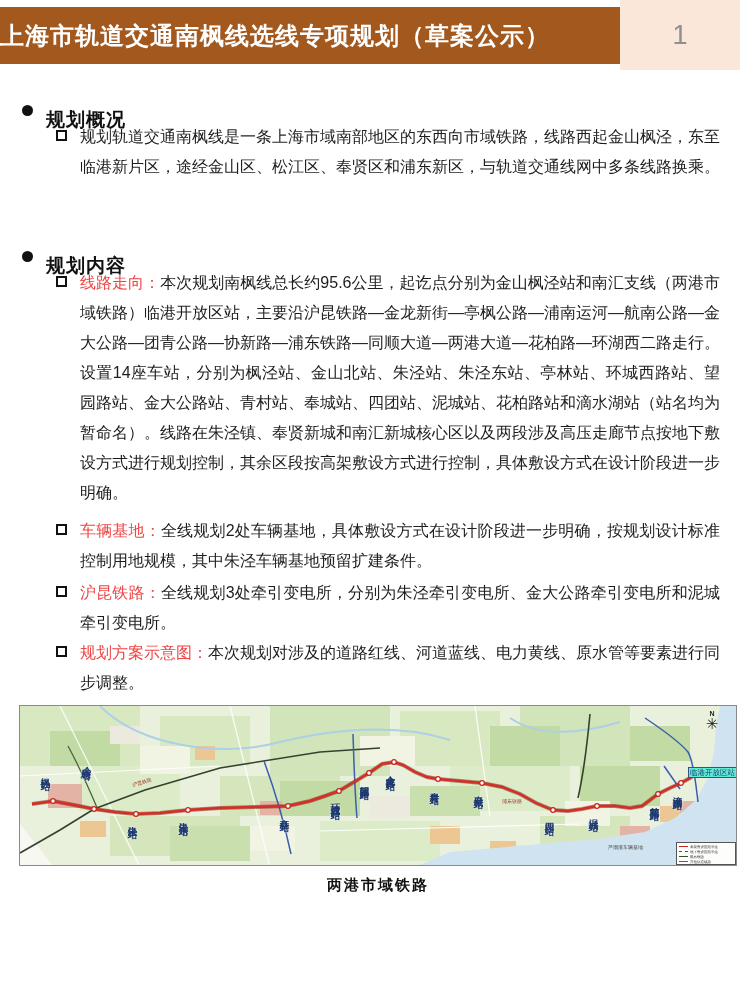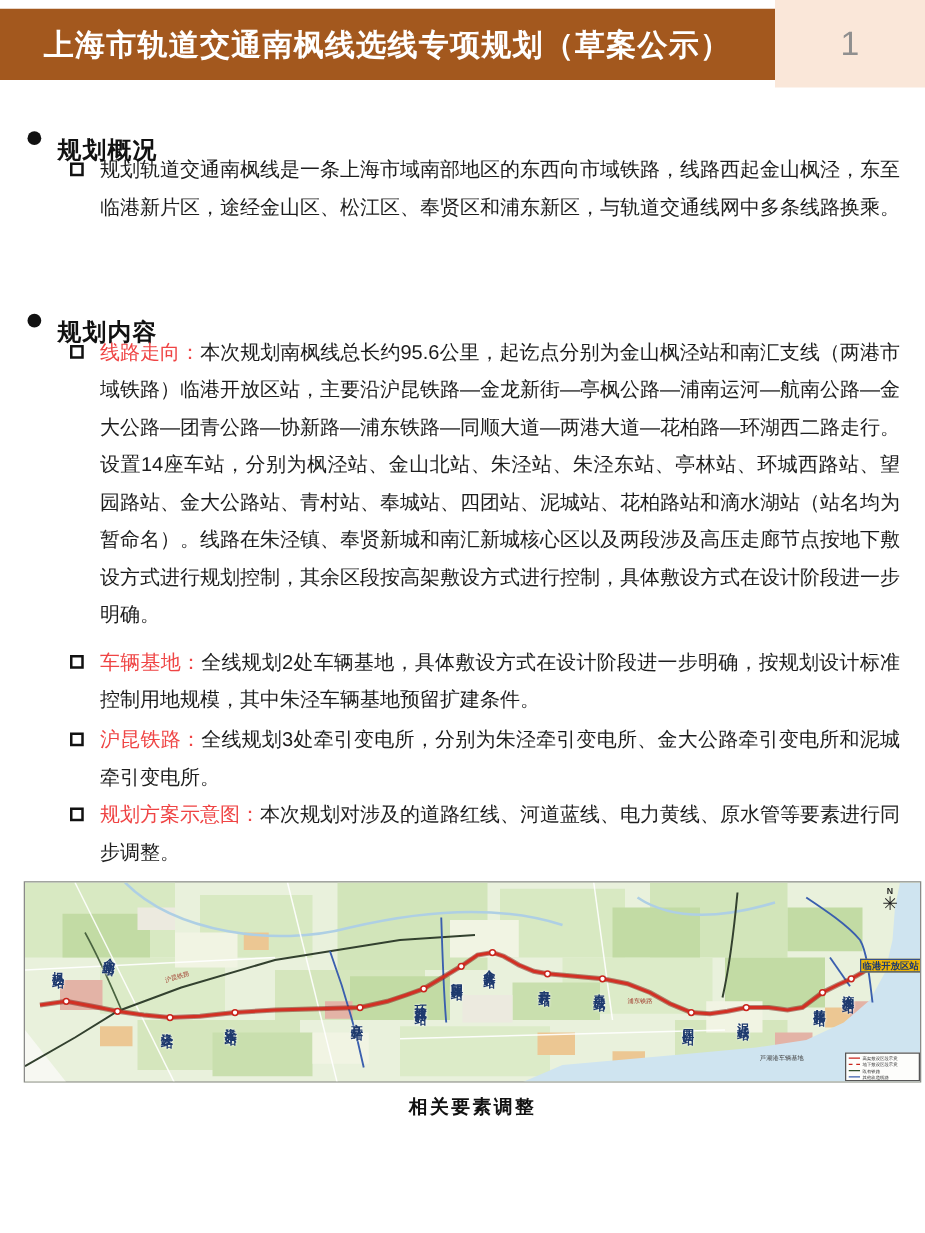--- a/index.html
+++ b/index.html
@@ -5,21 +5,21 @@
   * { margin:0; padding:0; box-sizing:border-box; }
   html,body { background:#fff; }
   .doc {
     position:relative; width:740px; height:986px; background:#ffffff;
     font-family:"Liberation Sans","DejaVu Sans",sans-serif; color:#1d1d1d;
     overflow:hidden;
   }
   
   .header-bar {
     position:absolute; left:0; top:7px; width:620px; height:57px;
-    background:#a3581e; color:#fff; display:flex; align-items:center; justify-content:center;
+    background:#a3581e; color:#fff; display:flex; align-items:center; 
   }
   .header-bar .title { font-size:24px; font-weight:bold; letter-spacing:1px; white-space:nowrap; }
   .pagenum-box {
     position:absolute; left:620px; top:0; width:120px; height:70px;
     background:#fae7d9; display:flex; align-items:center; justify-content:center;
   }
   .pagenum-box span { color:#8f8f8f; font-size:27px; }
   
   .sec-head { position:absolute; left:22px; display:flex; align-items:center; }
   .dot-bullet { width:11px; height:11px; border-radius:50%; background:#111; margin-right:13px; flex:0 0 auto; }
@@ -40,22 +40,22 @@
     position:absolute; left:19px; top:705px; width:718px; height:161px;
     border:1px solid #8a8a8a; overflow:hidden; background:#e9f1dc;
   }
   .map svg { position:absolute; left:0; top:0; }
   .vlabel {
     position:absolute; writing-mode:vertical-rl; text-orientation:upright;
     font-size:9.5px; font-weight:bold; color:#1e3a6e; letter-spacing:1.5px; line-height:1;
     text-shadow:0 0 2px #fff;
   }
   .hlabel {
-    position:absolute; font-size:7.5px; font-weight:bold; color:#1e3a6e;
-    background:#eab308; border:1px solid #35508c; padding:0 1px; white-space:nowrap; line-height:9px;
+    position:absolute; font-size:7.5px; font-weight:normal; color:#1e3a6e;
+    background:#5eead4; border:1px solid #35508c; padding:0 1px; white-space:nowrap; line-height:9px;
   }
   .tiny-label {
     position:absolute; font-size:5px; color:#a0392b; white-space:nowrap; line-height:1;
   }
   .compass { position:absolute; left:679px; top:4px; width:26px; text-align:center; color:#222; }
   .compass .n { font-size:7px; font-weight:bold; line-height:7px; }
   .compass .star { font-size:15px; line-height:14px; }
   .legend {
     position:absolute; left:656px; top:136px; width:60px; height:23px;
     background:#fdfdfb; border:1px solid #555; padding:1px 2px;
@@ -255,16 +255,16 @@
           <i class="sw sw2"></i>
           <span>既有铁路</span>
         </div>
       <div class="row">
           <i class="sw sw3"></i>
           <span>其他轨道线路</span>
         </div>
     </div>
   </div>
 
-  <div class="map-caption">相关要素调整</div>
+  <div class="map-caption">两港市域铁路</div>
 
 
 </div>
 
 </body></html>

